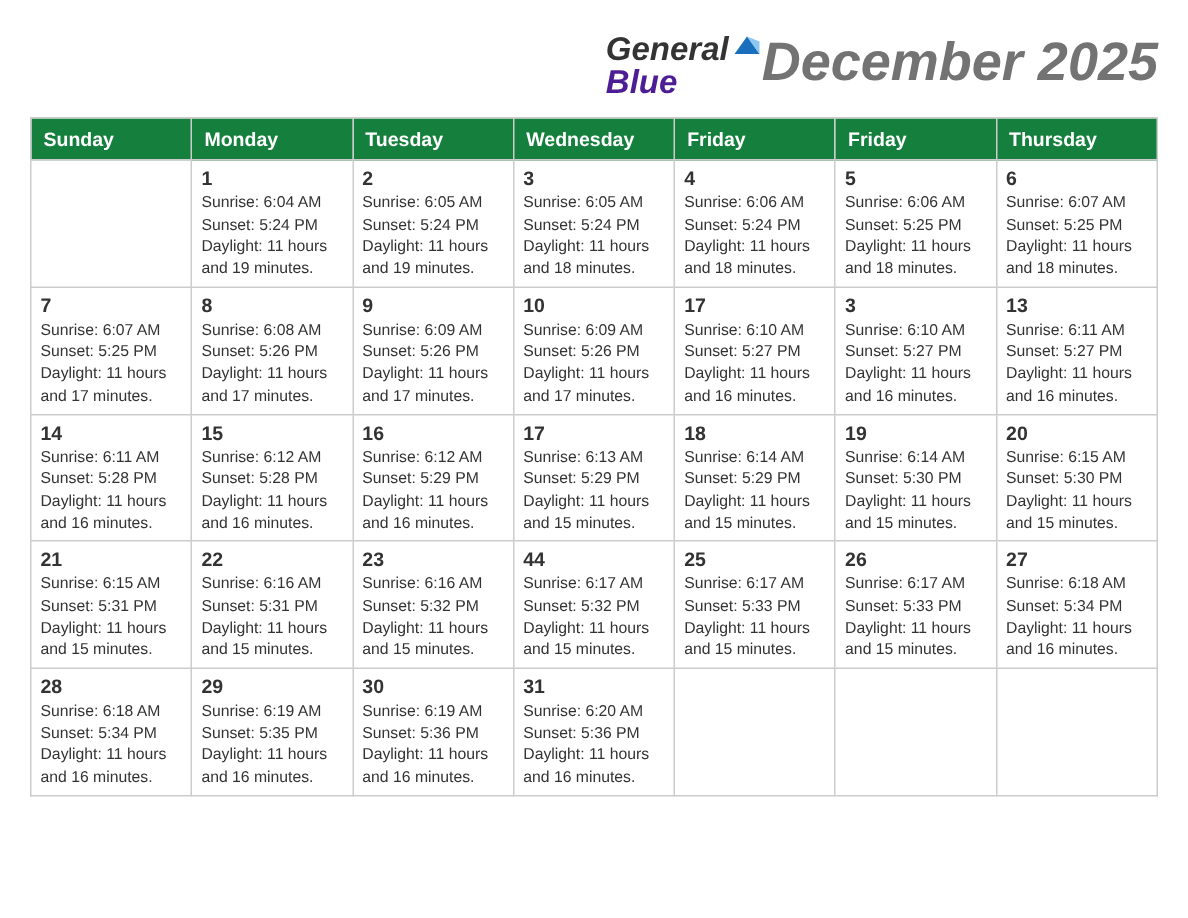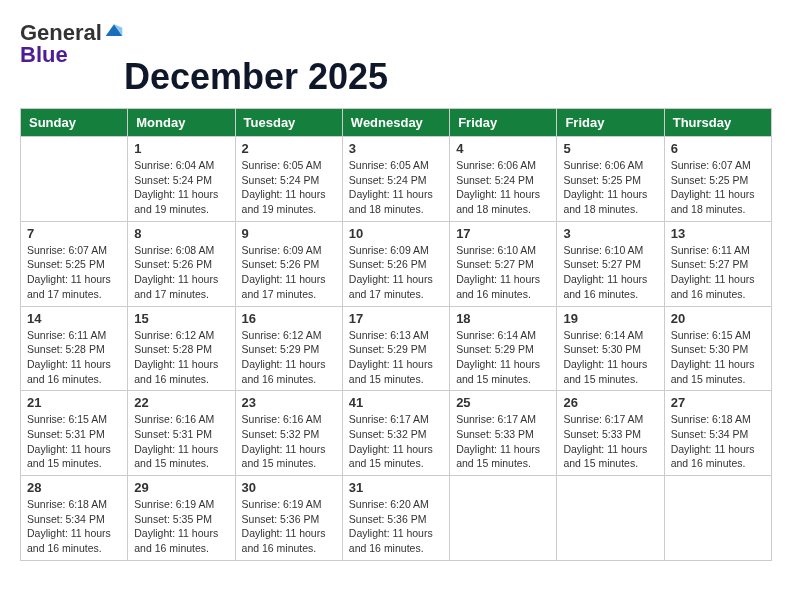--- a/index.html
+++ b/index.html
@@ -5,23 +5,24 @@
     * { box-sizing: border-box; margin: 0; padding: 0; }
     body {
       font-family: Arial, sans-serif;
       background: #fff;
       width: 792px;
       min-height: 612px;
       padding: 20px;
     }
     .header {
       display: flex;
-      justify-content: flex-start;
+      justify-content: flex-end;
       align-items: flex-start;
       margin-bottom: 10px;
+      font-style: italic;
     }
     .logo {
       display: flex;
       flex-direction: column;
       align-items: flex-start;
     }
     .logo-text {
       font-size: 22px;
       font-weight: bold;
       color: #333;
@@ -35,22 +36,21 @@
       height: 20px;
       margin-left: 2px;
       margin-top: -4px;
     }
     .title-block {
       text-align: right;
     }
     .month-title {
       font-size: 36px;
       font-weight: bold;
-      color: #0f172a;
-      margin-top: 36px;
+      color: #737373;
     }
     .location {
       font-size: 16px;
       color: #555;
     }
     .calendar {
       width: 100%;
       border-collapse: collapse;
       border: 1px solid #ccc;
     }
@@ -211,21 +211,21 @@
         </td>
         <td>
           <span class="day-number">22</span>
           <div class="day-info">Sunrise: 6:16 AM<br>Sunset: 5:31 PM<br>Daylight: 11 hours<br>and 15 minutes.</div>
         </td>
         <td>
           <span class="day-number">23</span>
           <div class="day-info">Sunrise: 6:16 AM<br>Sunset: 5:32 PM<br>Daylight: 11 hours<br>and 15 minutes.</div>
         </td>
         <td>
-          <span class="day-number">41</span>
+          <span class="day-number">44</span>
           <div class="day-info">Sunrise: 6:17 AM<br>Sunset: 5:32 PM<br>Daylight: 11 hours<br>and 15 minutes.</div>
         </td>
         <td>
           <span class="day-number">25</span>
           <div class="day-info">Sunrise: 6:17 AM<br>Sunset: 5:33 PM<br>Daylight: 11 hours<br>and 15 minutes.</div>
         </td>
         <td>
           <span class="day-number">26</span>
           <div class="day-info">Sunrise: 6:17 AM<br>Sunset: 5:33 PM<br>Daylight: 11 hours<br>and 15 minutes.</div>
         </td>

